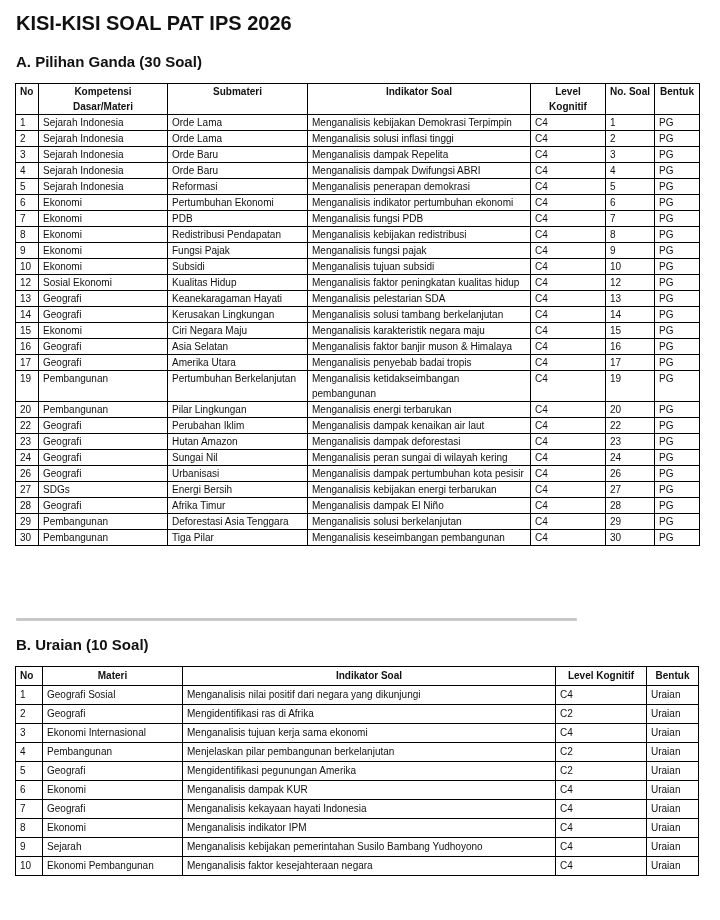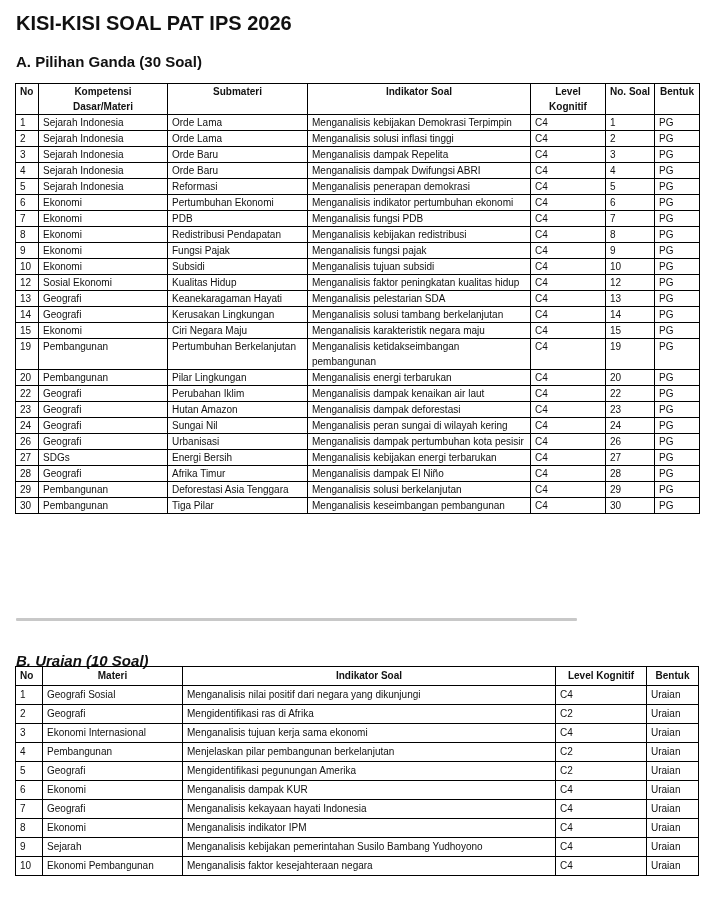--- a/index.html
+++ b/index.html
@@ -10,21 +10,21 @@
   }
   .page-title {
     position: absolute; left: 16px; top: 12px;
     font-size: 20px; font-weight: bold; margin: 0; letter-spacing: 0;
   }
   .section-title {
     position: absolute; left: 16px;
     font-size: 15px; font-weight: bold; margin: 0;
   }
   #title-a { top: 53px; }
-  #title-b { top: 652px; font-style: italic; }
+  #title-b { top: 636px; }
   table {
     position: absolute; border-collapse: collapse; table-layout: fixed;
     font-size: 10px; line-height: 15px;
   }
   table td, table th {
     border: 1px solid #000; padding: 0 4px; vertical-align: top;
     text-align: left; font-weight: normal; overflow: hidden;
   }
   table th { font-weight: bold; text-align: center; }
   #table-a { left: 15px; top: 83px; width: 684px; }
@@ -186,20 +186,38 @@
       <tr>
         <td>15</td>
         <td>Ekonomi</td>
         <td>Ciri Negara Maju</td>
         <td>Menganalisis karakteristik negara maju</td>
         <td>C4</td>
         <td>15</td>
         <td>PG</td>
       </tr>
       <tr>
+        <td>16</td>
+        <td>Geografi</td>
+        <td>Asia Selatan</td>
+        <td>Menganalisis faktor banjir muson &amp; Himalaya</td>
+        <td>C4</td>
+        <td>16</td>
+        <td>PG</td>
+      </tr>
+      <tr>
+        <td>17</td>
+        <td>Geografi</td>
+        <td>Amerika Utara</td>
+        <td>Menganalisis penyebab badai tropis</td>
+        <td>C4</td>
+        <td>17</td>
+        <td>PG</td>
+      </tr>
+      <tr>
         <td>19</td>
         <td>Pembangunan</td>
         <td>Pertumbuhan Berkelanjutan</td>
         <td>Menganalisis ketidakseimbangan pembangunan</td>
         <td>C4</td>
         <td>19</td>
         <td>PG</td>
       </tr>
       <tr>
         <td>20</td>

